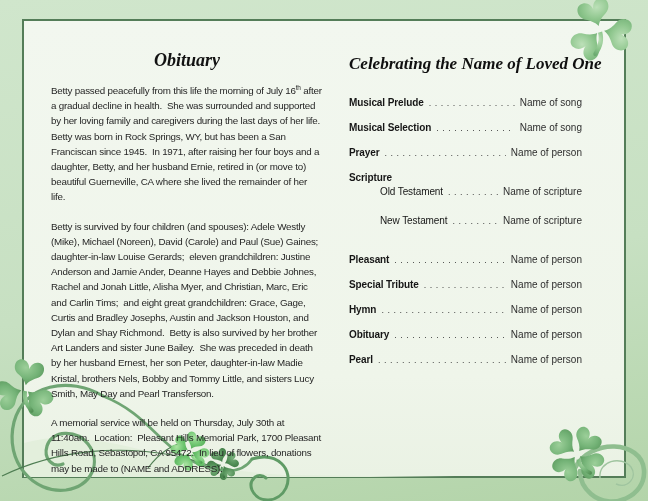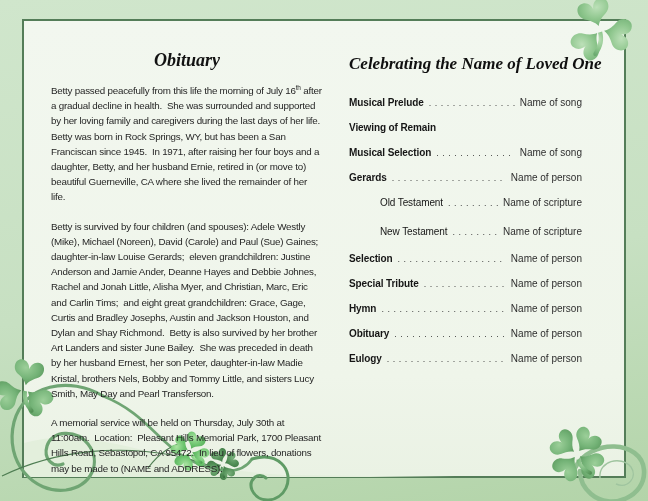--- a/index.html
+++ b/index.html
@@ -32,21 +32,21 @@
   .prog-row{display:flex;align-items:flex-end;font-size:10px;margin-bottom:14px;}
   .prog-row .label{font-weight:bold;white-space:nowrap;letter-spacing:-0.1px;}
   .prog-row .note{font-weight:normal;white-space:nowrap;}
   .prog-row .dots{flex:1;overflow:hidden;white-space:nowrap;margin:0 5px;color:#3c3c3c;}
   .prog-row .dots::after{content:". . . . . . . . . . . . . . . . . . . . . . . . . . . . . . . . . . . . . . ";
                          font-size:9px;letter-spacing:0.5px;}
   .prog-row .value{white-space:nowrap;color:#2e2e2e;}
   .prog-row.has-sub{margin-bottom:3px;}
   .prog-row.sub{margin-left:31px;margin-bottom:18px;}
   .prog-row.sub .label{font-weight:normal;}
-  .prog-row.sub-last{margin-bottom:16px;}
+  .prog-row.sub-last{margin-bottom:28px;}
 </style>
 </head>
 <body>
 
 <div class="page">
 
   <div class="panel"></div>
 
   <svg class="decor" viewBox="0 0 648 501" xmlns="http://www.w3.org/2000/svg">
     <defs>
@@ -118,76 +118,76 @@
         <use href="#sh4"></use>
       </g>
   </svg>
 
   <div class="content">
 
     <div class="col-left">
       <h1 class="obit-title">Obituary</h1>
       <p><span>Betty passed peacefully from this life the morning of July 16</span><sup>th</sup><span> after a gradual decline in health.  She was surrounded and supported by her loving family and caregivers during the last days of her life.  Betty was born in Rock Springs, WY, but has been a San Franciscan since 1945.  In 1971, after raising her four boys and a daughter, Betty, and her husband Ernie, retired in (or move to) beautiful Guerneville, CA where she lived the remainder of her life.</span></p>
       <p>Betty is survived by four children (and spouses): Adele Westly (Mike), Michael (Noreen), David (Carole) and Paul (Sue) Gaines; daughter-in-law Louise Gerards;  eleven grandchildren: Justine Anderson and Jamie Ander, Deanne Hayes and Debbie Johnes, Rachel and Jonah Little, Alisha Myer, and Christian, Marc, Eric and Carlin Tims;  and eight great grandchildren: Grace, Gage, Curtis and Bradley Josephs, Austin and Jackson Houston, and Dylan and Shay Richmond.  Betty is also survived by her brother Art Landers and sister June Bailey.  She was preceded in death by her husband Ernest, her son Peter, daughter-in-law Madie Kristal, brothers Nels, Bobby and Tommy Little, and sisters Lucy Smith, May Day and Pearl Transferson.</p>
-      <p>A memorial service will be held on Thursday, July 30th at 11:00am.  Location:  Pleasant Hills Memorial Park, 1700 Pleasant Hills Road, Sebastopol, CA 95472.  In lieu of flowers, donations may be made to (NAME and ADDRESS).</p>
+      <p>A memorial service will be held on Thursday, July 30th at 11:40am.  Location:  Pleasant Hills Memorial Park, 1700 Pleasant Hills Road, Sebastopol, CA 95472.  In lieu of flowers, donations may be made to (NAME and ADDRESS).</p>
     </div>
 
     <div class="col-right">
       <h1 class="prog-title">Celebrating the Name of Loved One</h1>
       <div>
           <div class="prog-row">
     <span class="label">Musical Prelude</span>
     <span class="dots"></span>
     <span class="value">Name of song</span>
   </div>
           <div class="prog-row">
-    <span class="label">Viewing of Remain</span>
-
-  </div>
-          <div class="prog-row">
     <span class="label">Musical Selection</span>
     <span class="dots"></span>
     <span class="value">Name of song</span>
   </div>
           <div class="prog-row">
-    <span class="label">Gerards</span>
+    <span class="label">Prayer</span>
     <span class="dots"></span>
     <span class="value">Name of person</span>
+  </div>
+          <div class="prog-row has-sub">
+    <span class="label">Scripture</span>
+
   </div>
           <div class="prog-row sub">
     <span class="label">Old Testament</span>
     <span class="dots"></span>
     <span class="value">Name of scripture</span>
   </div>
           <div class="prog-row sub sub-last">
     <span class="label">New Testament</span>
     <span class="dots"></span>
     <span class="value">Name of scripture</span>
   </div>
           <div class="prog-row">
-    <span class="label">Selection</span>
+    <span class="label">Pleasant</span>
     <span class="dots"></span>
     <span class="value">Name of person</span>
   </div>
           <div class="prog-row">
     <span class="label">Special Tribute</span>
     <span class="dots"></span>
     <span class="value">Name of person</span>
   </div>
           <div class="prog-row">
     <span class="label">Hymn</span>
     <span class="dots"></span>
     <span class="value">Name of person</span>
   </div>
           <div class="prog-row">
     <span class="label">Obituary</span>
     <span class="dots"></span>
     <span class="value">Name of person</span>
   </div>
           <div class="prog-row">
-    <span class="label">Eulogy</span>
+    <span class="label">Pearl</span>
     <span class="dots"></span>
     <span class="value">Name of person</span>
   </div>
         </div>
     </div>
   </div>
 </div>
 
 </body></html>

